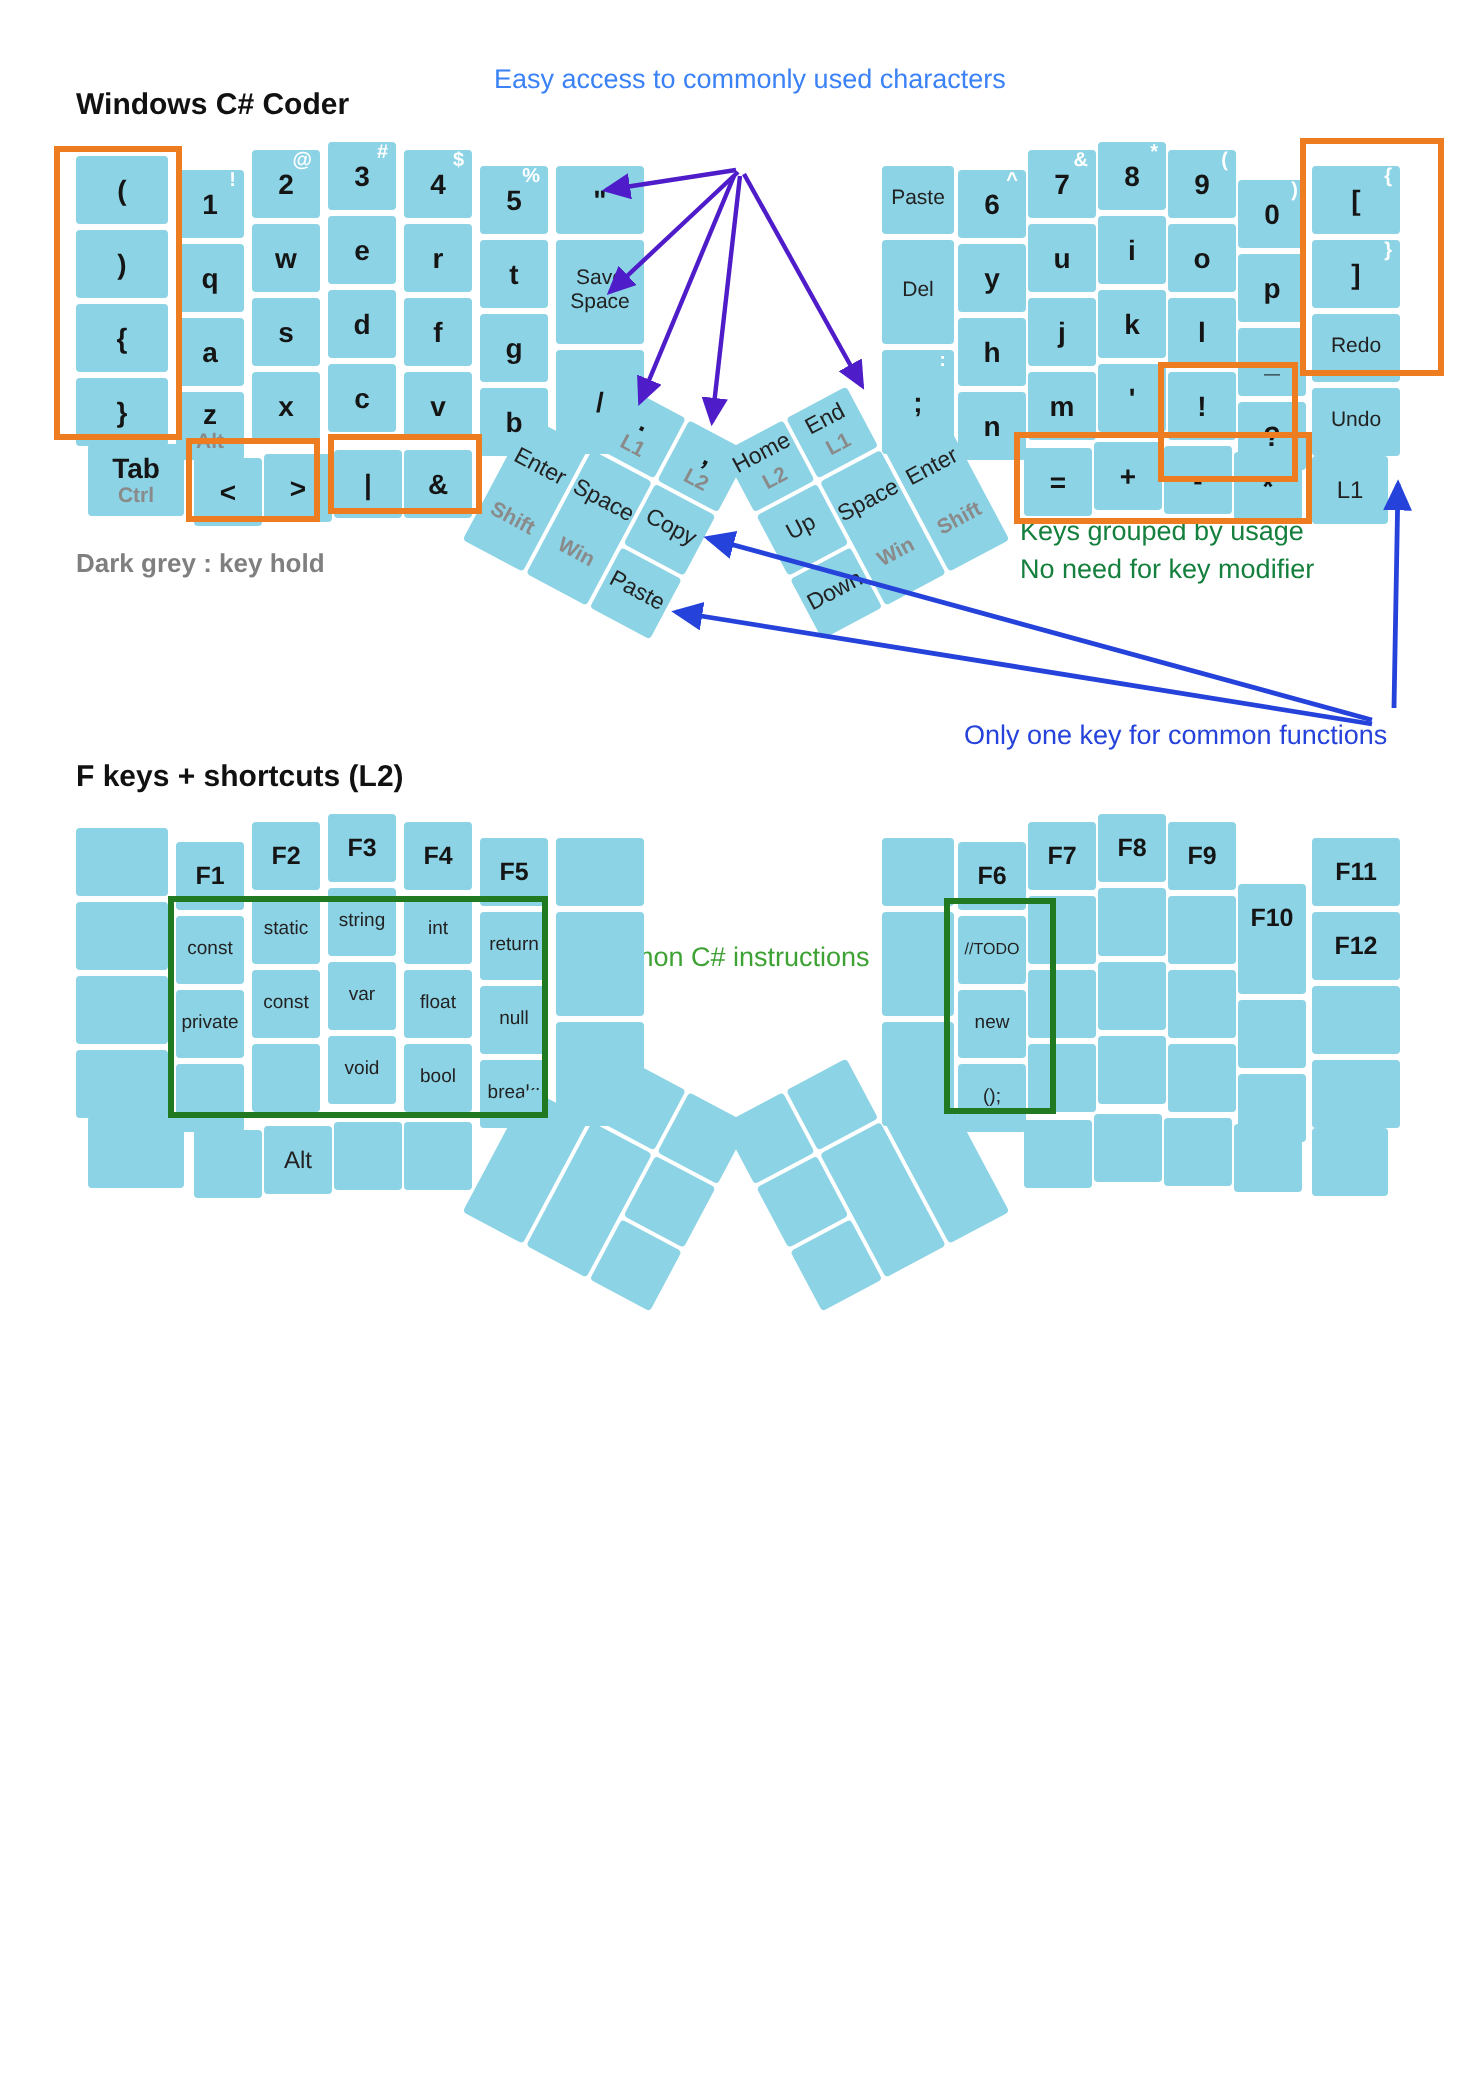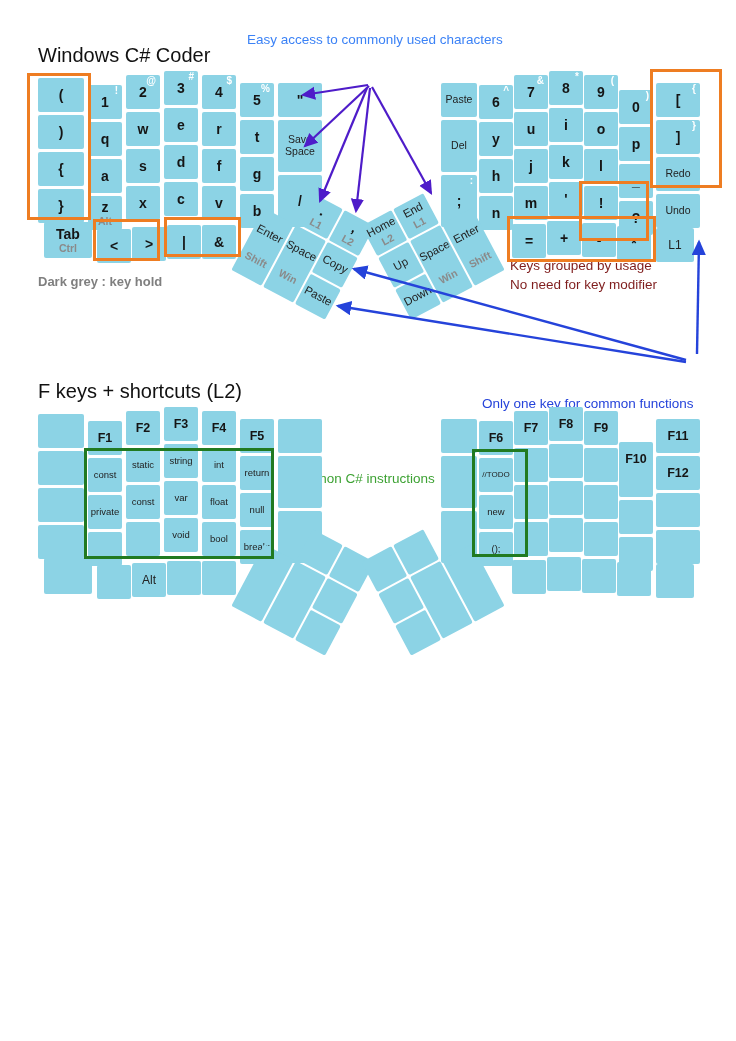--- a/index.html
+++ b/index.html
@@ -1,25 +1,25 @@
 <!DOCTYPE html>
 <html><head>
 <meta charset="utf-8">
 <style>
   html,body{margin:0;padding:0;}
   body{
     width:736px;height:1041px;position:relative;background:#ffffff;
     font-family:"Liberation Sans",sans-serif;overflow:hidden;
   }
-  .title{position:absolute;font-size:20px;font-weight:400;color:#111;white-space:nowrap;}
+  .title{position:absolute;font-size:15px;font-weight:700;color:#111;white-space:nowrap;}
   .ann{position:absolute;font-size:13.5px;white-space:nowrap;}
   .ann.purple{color:#3b82f6;}
   .ann.grey{color:#7f7f7f;font-weight:700;font-size:13px;}
-  .ann.orange{color:#7f1d1d;text-align:right;}
-  .ann.blue{color:#2543da;margin-top:36px;}
+  .ann.orange{color:#15803d;text-align:right;}
+  .ann.blue{color:#2543da;}
   .ann.green{color:#3da233;}
   .kb-group{position:absolute;left:0;top:0;width:736px;height:1041px;pointer-events:none;}
   .kb-group.thumb{width:106px;height:106px;}
   .key{
     position:absolute;background:#8cd3e5;border-radius:2px;box-sizing:border-box;
     display:flex;flex-direction:column;align-items:center;justify-content:center;
   }
   .key.spread{justify-content:space-evenly;}
   .sup{position:absolute;top:1px;right:4px;color:#ffffff;font-weight:700;font-size:10px;line-height:1;}
   .klabel{color:#151515;line-height:1;}

